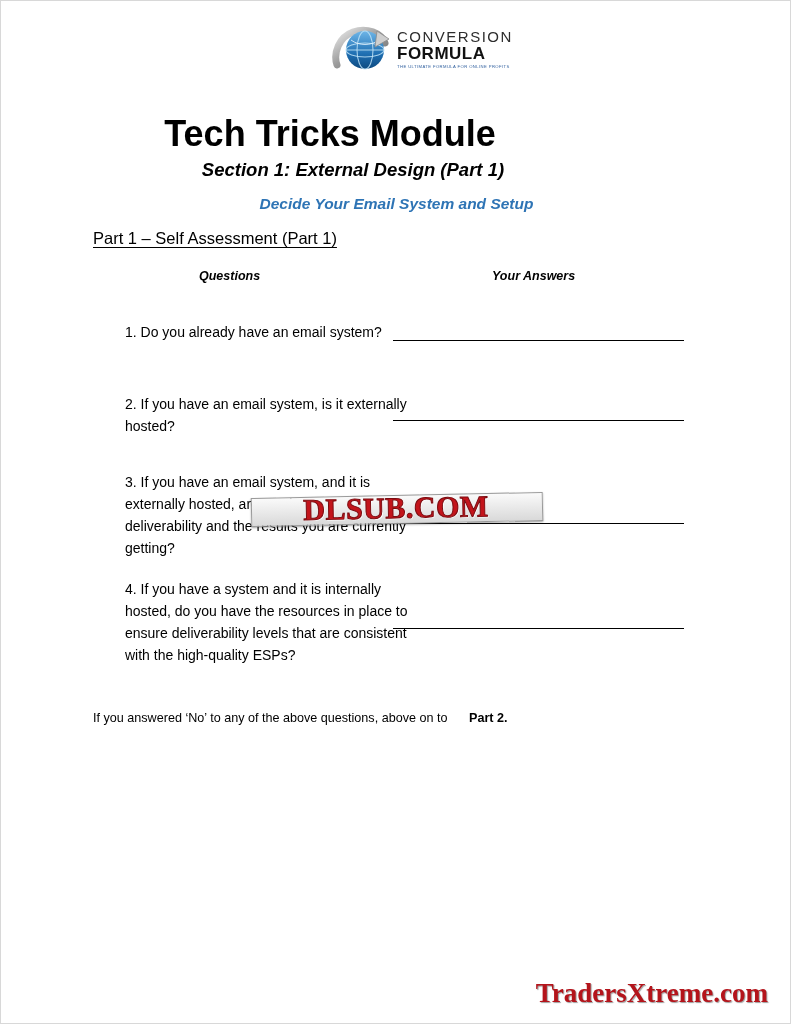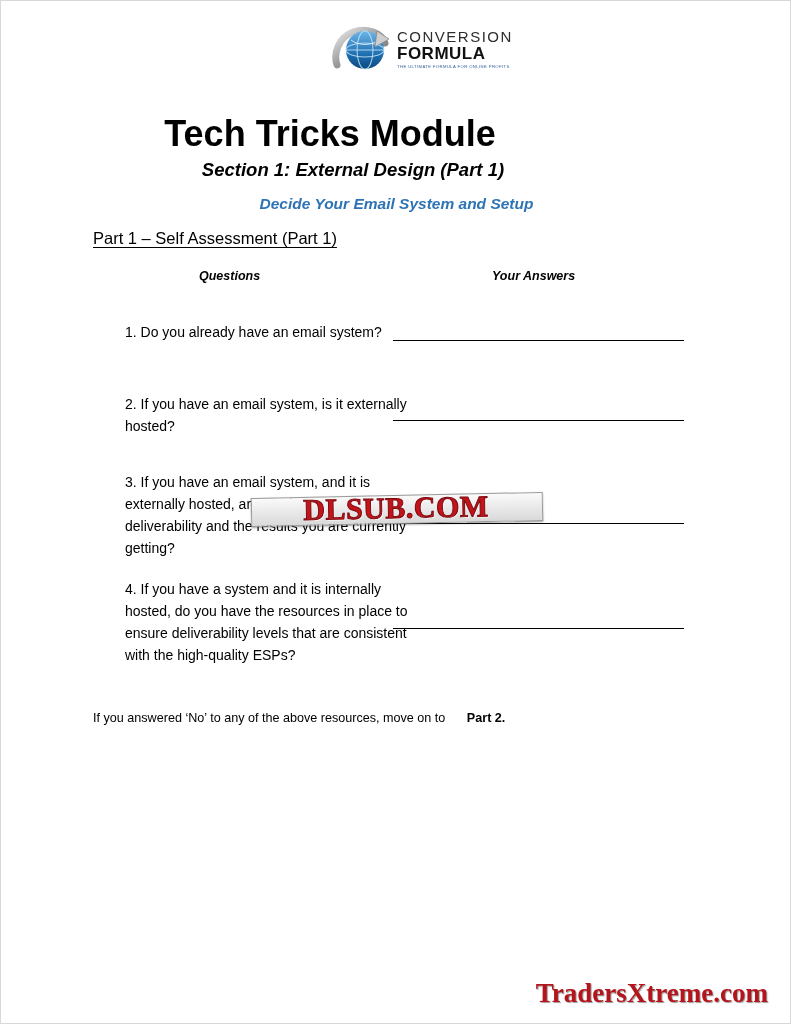--- a/index.html
+++ b/index.html
@@ -282,21 +282,21 @@
     <div class="q-text" style="top:0;">3. If you have an email system, and it is externally hosted, are you happy with the deliverability and the results you are currently getting?</div>
     <div class="a-line" style="top:52px;"></div>
   </div>
 
   <div class="qa-row" style="top:577px;">
     <div class="q-text" style="top:0;">4. If you have a system and it is internally hosted, do you have the resources in place to ensure deliverability levels that are consistent with the high-quality ESPs?</div>
     <div class="a-line" style="top:50px;"></div>
   </div>
 
   <div class="footnote">
-    <span>If you answered ‘No’ to any of the above resources, move on to </span><b>Part 2.</b>
+    <span>If you answered ‘No’ to any of the above questions, above on to </span><b>Part 2.</b>
   </div>
 
   <div class="dlsub">
     <div class="dlsub-bar"></div>
     <div class="dlsub-text">DLSUB.COM</div>
   </div>
 
   <div class="txtreme">TradersXtreme.com</div>
 
 </div>

